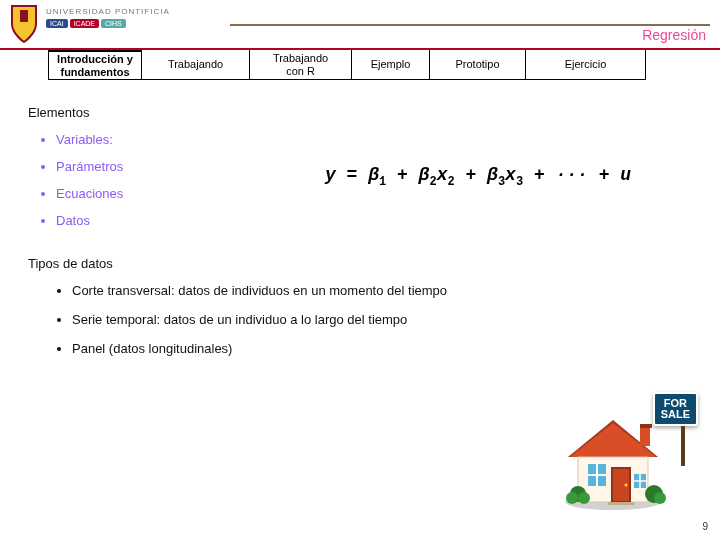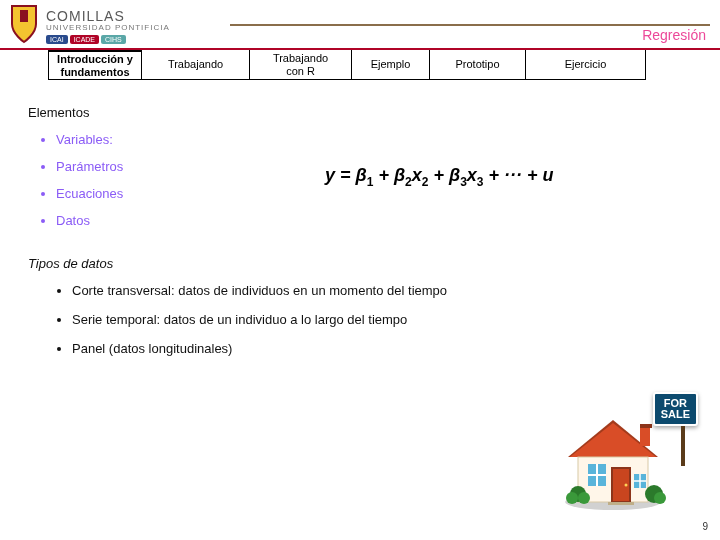--- a/index.html
+++ b/index.html
@@ -155,28 +155,28 @@
   ul.b2 {
     list-style: disc;
     padding-left: 44px;
     font-size: 13px;
     color: #111;
   }
   ul.b2 > li {
     margin-bottom: 14px;
   }
 
-  .tipos { margin-top: 28px; font-style: italic; }
+  .tipos { margin-top: 28px; }
 
   
   .equation {
     position: absolute;
     left: 325px;
     top: 165px;
-    font-family: Liberation Sans, sans-serif;
+    font-family: Liberation Mono, monospace;
     font-size: 18px;
     font-weight: 700;
     font-style: italic;
     color: #000;
   }
   .equation .sub {
     font-size: 12px;
     vertical-align: sub;
     font-style: normal;
     font-weight: 700;
@@ -227,21 +227,20 @@
 <body>
 
 <div class="header">
   <div class="logo">
     <svg viewBox="0 0 32 40">
       <path d="M4 2 h24 v18 c0 10 -12 18 -12 18 s-12 -8 -12 -18 z" fill="#f4c430" stroke="#8a1020" stroke-width="2"></path>
       <rect x="12" y="6" width="8" height="12" fill="#8a1020"></rect>
     </svg>
   </div>
   <div class="uni-block">
-    <div class="uni-title">COMILLAS</div>
     <div class="uni-sub">UNIVERSIDAD PONTIFICIA</div>
     <div class="uni-chips">
       <span class="chip blue">ICAI</span>
       <span class="chip red">ICADE</span>
       <span class="chip cyan">CIHS</span>
     </div>
   </div>
   <div class="rule1"></div>
   <div class="topic">Regresión</div>
   <div class="rule2"></div>

